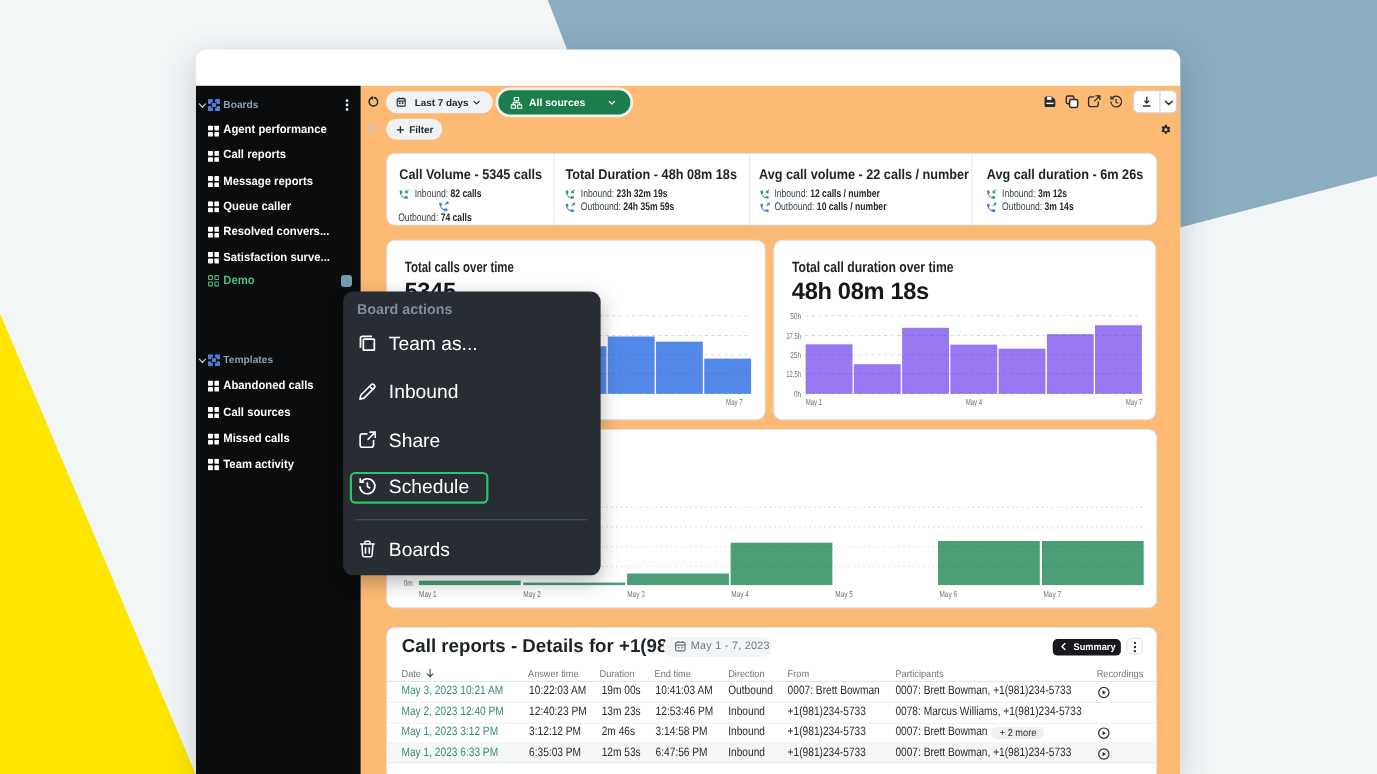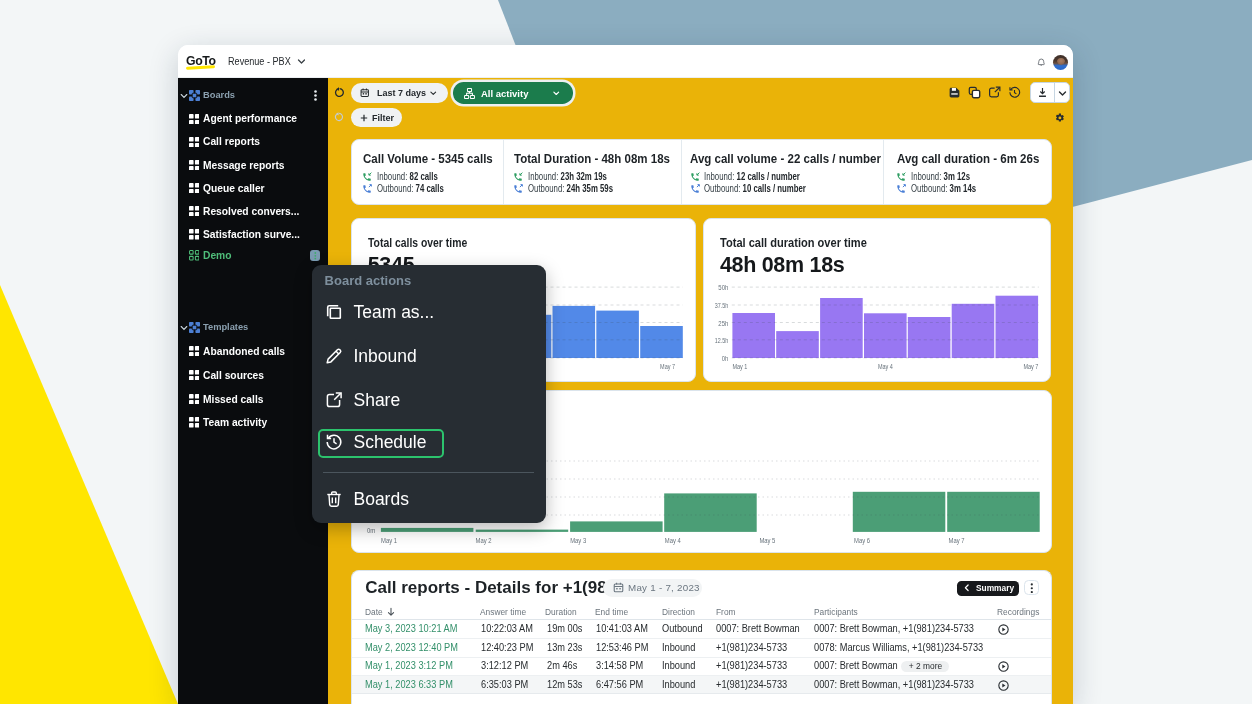--- a/index.html
+++ b/index.html
@@ -9,21 +9,21 @@
   
   #bgblue{position:absolute;left:0;top:0;width:1252px;height:704px;background:#8badc0;
     clip-path:polygon(498px 0px,1252px 0px,1252px 160px,624px 324px);}
   #bgyellow{position:absolute;left:0;top:0;width:1252px;height:704px;background:#ffe600;
     clip-path:polygon(0px 285px,178px 704px,0px 704px);}
   
   #win{position:absolute;left:178px;top:45px;width:894.5px;height:659px;background:#fff;
     border-radius:10px 10px 0 0;box-shadow:0 8px 30px rgba(20,40,60,.20);overflow:hidden;}
   #hdr{position:absolute;left:0;top:0;width:100%;height:31.5px;background:#fff;border-bottom:1px solid #eceff2;}
   #side{position:absolute;left:0;top:32.5px;width:149.5px;bottom:0;background:#0a0c0e;}
-  #main{position:absolute;left:149.5px;top:32.5px;right:0;bottom:0;background:#eab308;}
+  #main{position:absolute;left:149.5px;top:32.5px;right:0;bottom:0;background:#fdba74;}
   .pill{position:absolute;background:#f0f2f3;border-radius:10px;display:flex;align-items:center;color:#23282c;}
   .card{position:absolute;background:#fff;border:1px solid #dbe4ec;border-radius:8px;box-sizing:border-box;}
   svg{display:block;}
   
   .sitem{position:absolute;left:25px;color:#fdfefe;font-size:10.8px;font-weight:bold;white-space:nowrap;transform:scaleX(.95);transform-origin:0 50%;}
   .gicon{position:absolute;left:10.6px;}
   .shead{position:absolute;left:25px;color:#8ba0af;font-size:9.3px;font-weight:bold;}
   
   #menu{position:absolute;left:311.9px;top:264.5px;width:234.3px;height:258.5px;background:#272d33;
     border-radius:9px;box-shadow:0 6px 18px rgba(0,0,0,.28);}
@@ -41,35 +41,20 @@
   .thead{position:absolute;top:36px;font-size:9px;line-height:10.5px;color:#6c757d;white-space:nowrap;transform:scaleX(.93);transform-origin:0 50%;}
   .trow{position:absolute;font-size:11px;line-height:13px;color:#272b2e;white-space:nowrap;transform:scaleX(.84);transform-origin:0 50%;}
   .tdate{color:#33906a;}
 </style>
 </head>
 <body>
 <div id="canvas">
   <div id="bgblue"></div>
   <div id="bgyellow"></div>
   <div id="win">
-    <div id="hdr">
-      <div class="abs" style="left:8px;top:8.8px;font-size:12.3px;font-weight:bold;letter-spacing:-0.4px;color:#15181a;">GoTo</div>
-      <div class="abs" style="left:7.5px;top:20.6px;width:28.5px;height:2.8px;background:#ffe600;border-radius:2px;transform:rotate(-3.5deg);"></div>
-      <div class="abs" style="left:50px;top:10.5px;font-size:10px;color:#24282c;transform:scaleX(.91);transform-origin:0 0;">Revenue - PBX</div>
-      <svg class="abs" style="left:119px;top:12px;" width="9" height="9" viewBox="0 0 9 9">
-          <path d="M1.5 3l3 3 3-3" fill="none" stroke="#3a4146" stroke-width="1.3" stroke-linecap="round" stroke-linejoin="round"></path>
-        </svg>
-      <svg class="abs" style="left:858.7px;top:12.9px;" width="8.5" height="9.5" viewBox="0 0 16 17">
-          <path d="M8 1.5a4.6 4.6 0 0 0-4.6 4.6c0 2.2-.5 3.6-1 4.4-.4.7.1 1.5.9 1.5h9.4c.8 0 1.3-.8.9-1.5-.5-.8-1-2.2-1-4.4A4.6 4.6 0 0 0 8 1.5z" fill="none" stroke="#4a5056" stroke-width="1.4"></path>
-          <path d="M6.3 13.6a1.8 1.8 0 0 0 3.4 0" fill="#4a5056"></path>
-        </svg>
-      <div class="abs" style="left:874.5px;top:9.6px;width:15.6px;height:15.6px;border-radius:50%;overflow:hidden;background:linear-gradient(180deg,#3f3029 0%,#4a372e 40%,#6b4f3e 55%,#2e6fd2 72%,#2b66c4 100%);">
-        <div class="abs" style="left:4px;top:3.5px;width:8px;height:7px;border-radius:50%;background:radial-gradient(circle at 50% 40%,#a97f66 0%,#8f674f 60%,rgba(90,60,45,0) 75%);"></div>
-      </div>
-    </div>
     <div id="side">
 
       <svg class="abs" style="left:2px;top:14px;" width="8" height="8" viewBox="0 0 8 8">
           <path d="M1.2 2.5l2.8 3 2.8-3" fill="none" stroke="#c6d2da" stroke-width="1.1" stroke-linecap="round"></path>
         </svg>
       <svg class="abs gicon" style="top:12.5px;" width="11" height="11" viewBox="0 0 11 11" fill="#4c7fd2">
           <rect x="0" y="0" width="4.6" height="4.6" rx="0.8"></rect>
           <rect x="6.4" y="0" width="4.6" height="4.6" rx="0.8"></rect>
           <rect x="0" y="6.4" width="4.6" height="4.6" rx="0.8"></rect>
           <rect x="6.4" y="6.4" width="4.6" height="4.6" rx="0.8"></rect>
@@ -201,21 +186,21 @@
       </div>
       <div class="pill" style="left:125.4px;top:4.9px;width:119.7px;height:21.3px;background:#1b7c4c;border-radius:10.7px;box-shadow:0 0 0 2.5px #edf0f1;color:#fff;">
         <svg class="abs" style="left:11.5px;top:5.2px;" width="11" height="11" viewBox="0 0 14 14">
             <g fill="none" stroke="#fff" stroke-width="1.3">
               <rect x="4.4" y="0.7" width="5.2" height="3.9" rx="0.7"></rect>
               <rect x="0.7" y="9.4" width="5.2" height="3.9" rx="0.7"></rect>
               <rect x="8.1" y="9.4" width="5.2" height="3.9" rx="0.7"></rect>
               <path d="M7 4.6v2.1M3.3 9.4V6.7h7.4v2.7"></path>
             </g>
           </svg>
-        <span class="abs" style="left:28px;top:6.4px;font-size:9.5px;line-height:9px;font-weight:bold;">All activity</span>
+        <span class="abs" style="left:28px;top:6.4px;font-size:9.5px;line-height:9px;font-weight:bold;">All sources</span>
         <svg class="abs" style="left:100.3px;top:7.8px;" width="6.5" height="6.5" viewBox="0 0 9 9">
             <path d="M1.2 3l3.3 3.2L7.8 3" fill="none" stroke="#fff" stroke-width="1.6" stroke-linecap="round" stroke-linejoin="round"></path>
           </svg>
       </div>
 
       <svg class="abs" style="left:620.5px;top:8.3px;" width="13" height="13" viewBox="0 0 16 16">
           <path d="M2 3.8c0-1 .8-1.8 1.8-1.8h6.4L14 5.8v6.4c0 1-.8 1.8-1.8 1.8H3.8c-1 0-1.8-.8-1.8-1.8z" fill="#272c30"></path>
           <rect x="4.8" y="2.5" width="5" height="3.4" fill="#fff"></rect>
           <rect x="4" y="9" width="8" height="1.6" fill="#fff"></rect>
         </svg>
@@ -271,21 +256,21 @@
         <div class="abs" style="left:328.6px;top:0;width:1px;height:100%;background:#e3eaef;"></div>
         <div class="abs" style="left:530.6px;top:0;width:1px;height:100%;background:#e3eaef;"></div>
         <div class="kpit" style="left:10.5px;">Call Volume - 5345 calls</div>
         <div class="kpir r1" style="left:10px;">
             <svg width="10" height="10" viewBox="0 0 24 24">
               <path d="M6.62 10.79c1.44 2.82 3.76 5.14 6.59 6.59l2.2-2.21a1 1 0 0 1 1.01-.24c1.12.37 2.33.57 3.58.57a1 1 0 0 1 1 1V20a1 1 0 0 1-1 1C10.61 21 3 13.39 3 4a1 1 0 0 1 1-1h3.5a1 1 0 0 1 1 1c0 1.25.2 2.46.57 3.57a1 1 0 0 1-.24 1.02l-2.2 2.2z" fill="#2f9e63"></path>
               <path d="M22.5 1.5l-5.5 5.5M16.5 3v4.5H21" fill="none" stroke="#2f9e63" stroke-width="2.4"></path>
             </svg>
             <span>Inbound: <b>82 calls</b></span>
           </div>
-        <div class="kpir r2" style="left:10px;">
+        <div class="kpir r2" style="left:10px;flex-direction:column;">
             <svg width="10" height="10" viewBox="0 0 24 24">
               <path d="M6.62 10.79c1.44 2.82 3.76 5.14 6.59 6.59l2.2-2.21a1 1 0 0 1 1.01-.24c1.12.37 2.33.57 3.58.57a1 1 0 0 1 1 1V20a1 1 0 0 1-1 1C10.61 21 3 13.39 3 4a1 1 0 0 1 1-1h3.5a1 1 0 0 1 1 1c0 1.25.2 2.46.57 3.57a1 1 0 0 1-.24 1.02l-2.2 2.2z" fill="#4a7fd6"></path>
               <path d="M16.5 7.5L22 2M18 1.5h4.5V6" fill="none" stroke="#4a7fd6" stroke-width="2.4"></path>
             </svg>
             <span>Outbound: <b>74 calls</b></span>
           </div>
         <div class="kpit" style="left:161.5px;">Total Duration - 48h 08m 18s</div>
         <div class="kpir r1" style="left:161px;">
             <svg width="10" height="10" viewBox="0 0 24 24">
               <path d="M6.62 10.79c1.44 2.82 3.76 5.14 6.59 6.59l2.2-2.21a1 1 0 0 1 1.01-.24c1.12.37 2.33.57 3.58.57a1 1 0 0 1 1 1V20a1 1 0 0 1-1 1C10.61 21 3 13.39 3 4a1 1 0 0 1 1-1h3.5a1 1 0 0 1 1 1c0 1.25.2 2.46.57 3.57a1 1 0 0 1-.24 1.02l-2.2 2.2z" fill="#2f9e63"></path>

